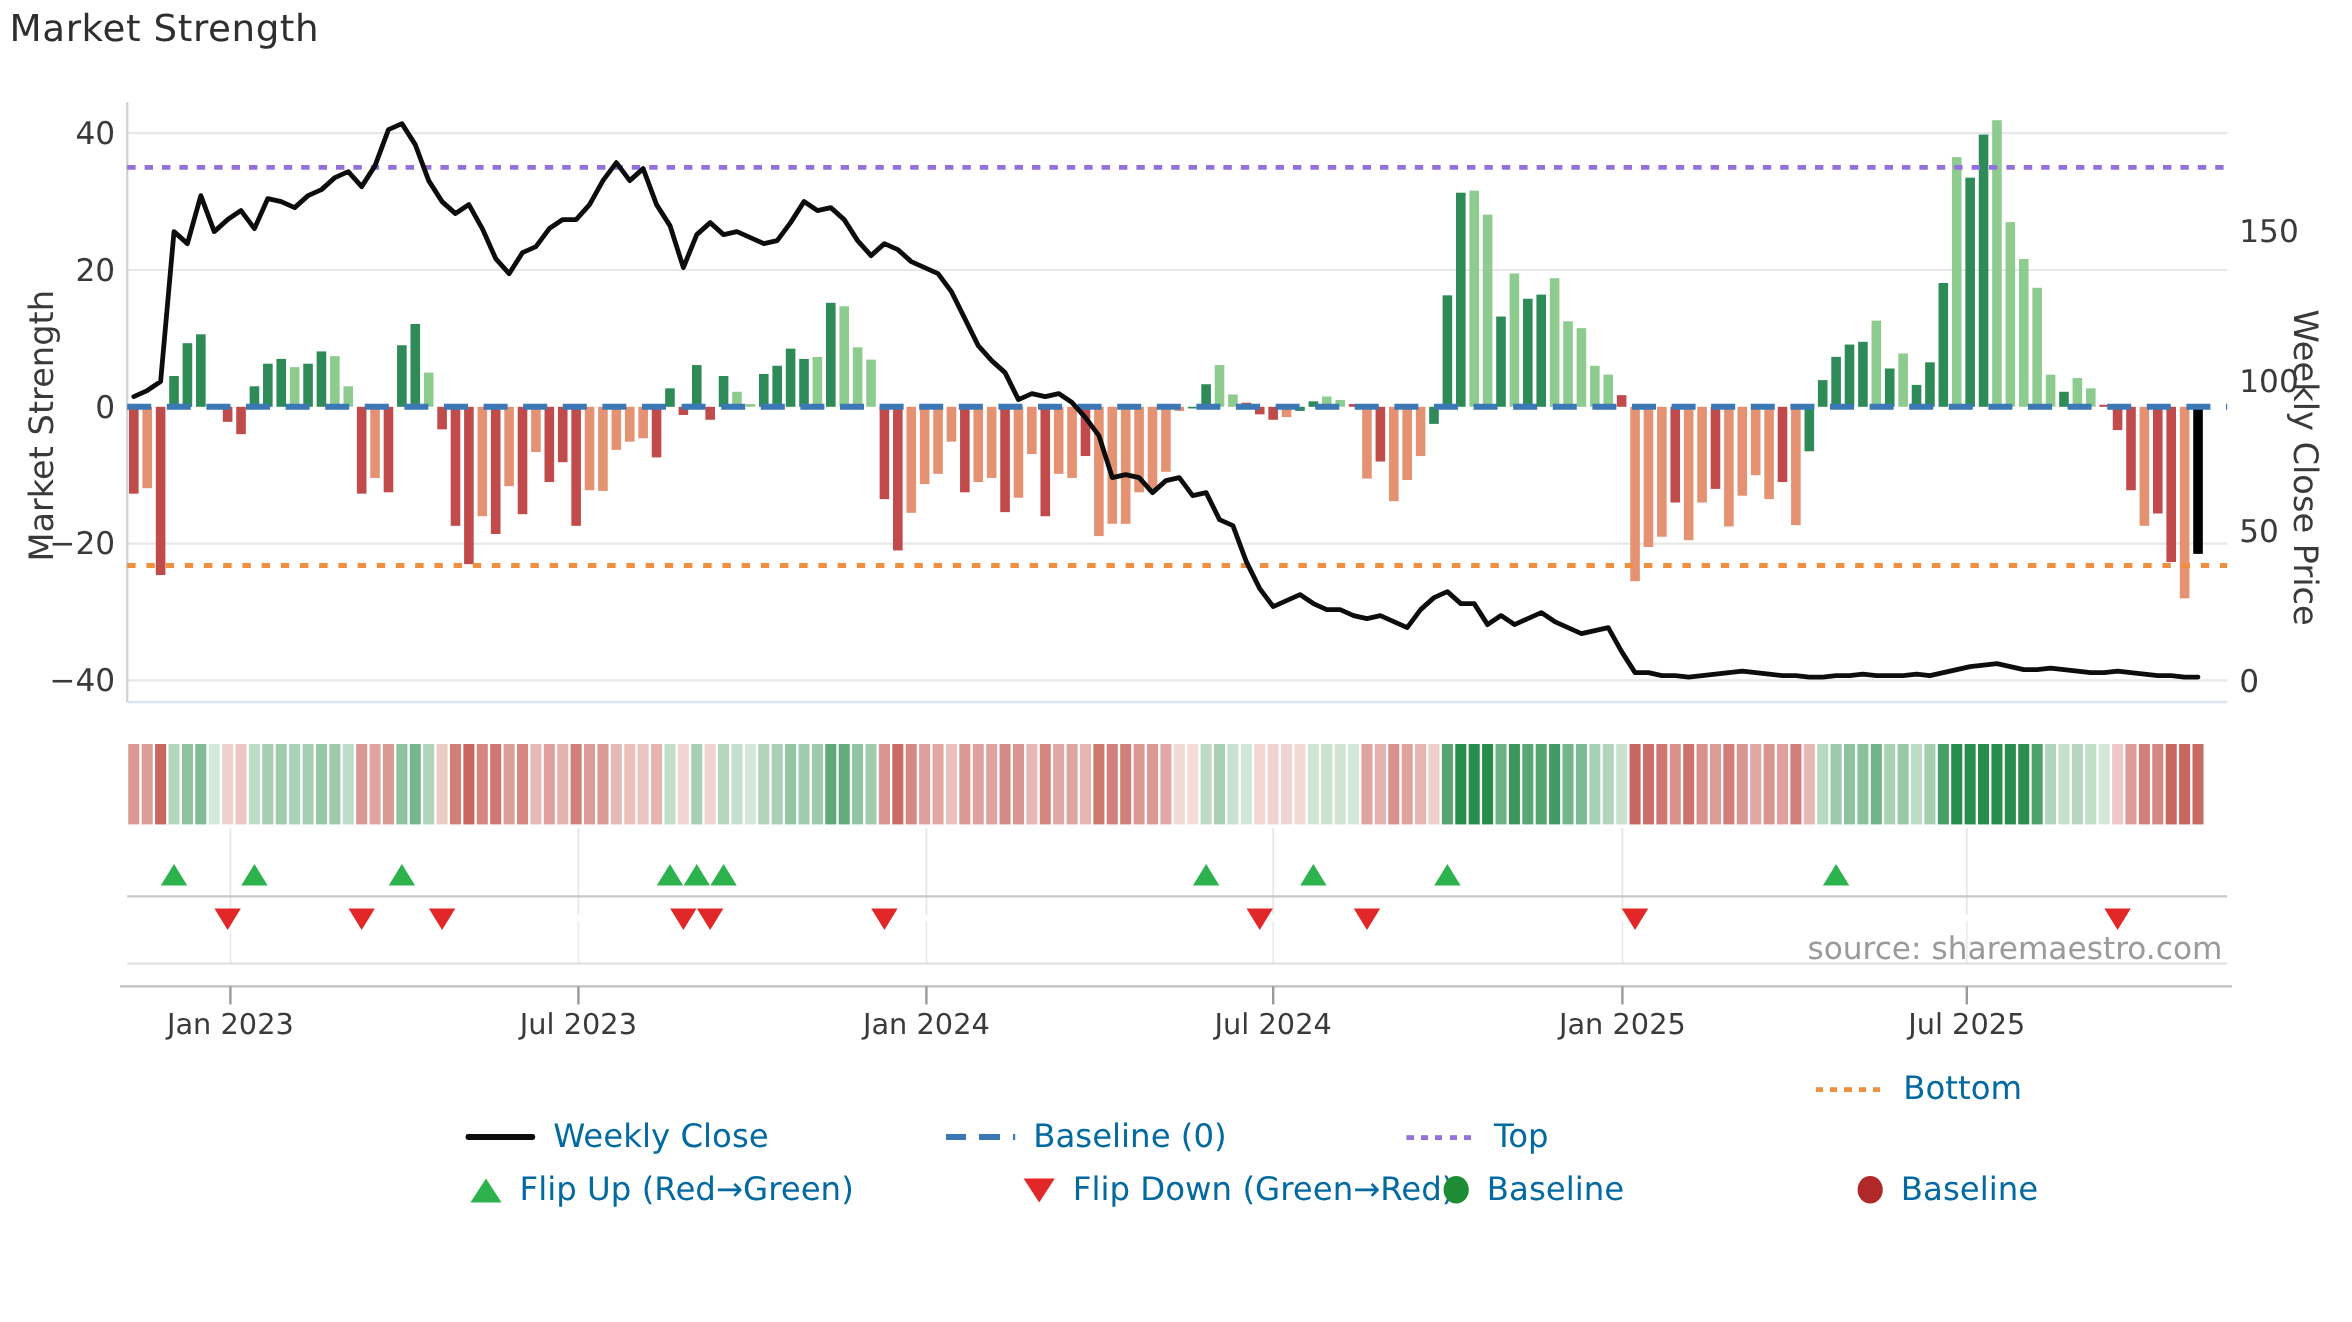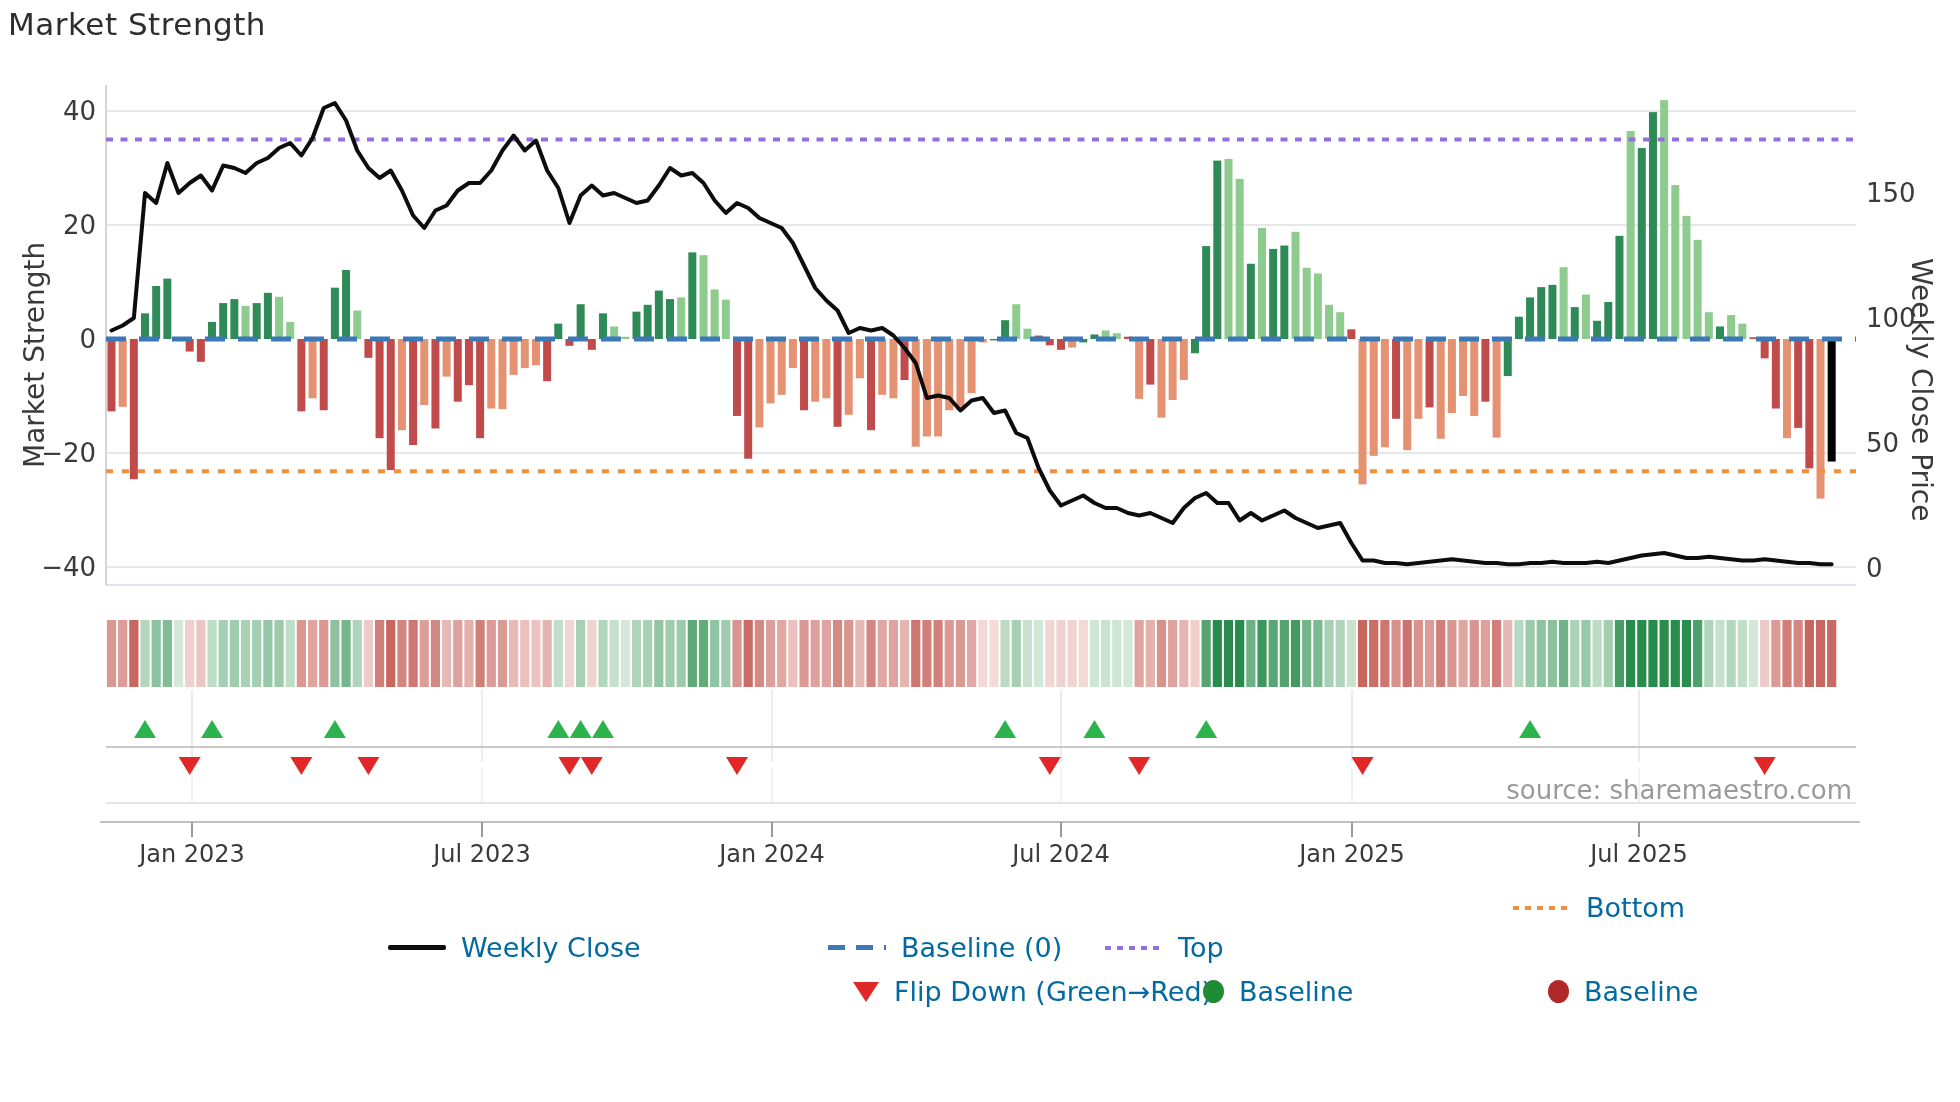--- a/index.html
+++ b/index.html
@@ -406,32 +406,36 @@
       <text id="src-text" x="1852" y="799" text-anchor="end" font-size="26" fill="#9a9a9a">source: sharemaestro.com</text>
   </svg>
 
   <div class="yl yl-left">Market Strength</div>
   <div class="yl yl-right">Weekly Close Price</div>
 
   <div class="lg" style="left:388px;top:932px">
     <div class="sw-line"></div>
     <span>Weekly Close</span>
   </div>
-  <div class="lg" style="left:828px;top:932px">
+  <div class="lg" style="left:788px;top:932px">
     <div class="sw-dash"></div>
     <span>Baseline (0)</span>
   </div>
-  <div class="lg" style="left:1105px;top:932px">
+  <div class="lg" style="left:1172px;top:932px">
     <div class="sw-pdot"></div>
     <span>Top</span>
   </div>
   <div class="lg" style="left:1513px;top:892px">
     <div class="sw-odot"></div>
     <span>Bottom</span>
   </div>
+  <div class="lg" style="left:392px;top:976px">
+    <div class="sw-up"></div>
+    <span>Flip Up (Red→Green)</span>
+  </div>
   <div class="lg" style="left:853px;top:976px">
     <div class="sw-dn"></div>
     <span>Flip Down (Green→Red)</span>
   </div>
   <div class="lg" style="left:1203px;top:976px">
     <div class="sw-cg"></div>
     <span>Baseline</span>
   </div>
   <div class="lg" style="left:1548px;top:976px">
     <div class="sw-cr"></div>

